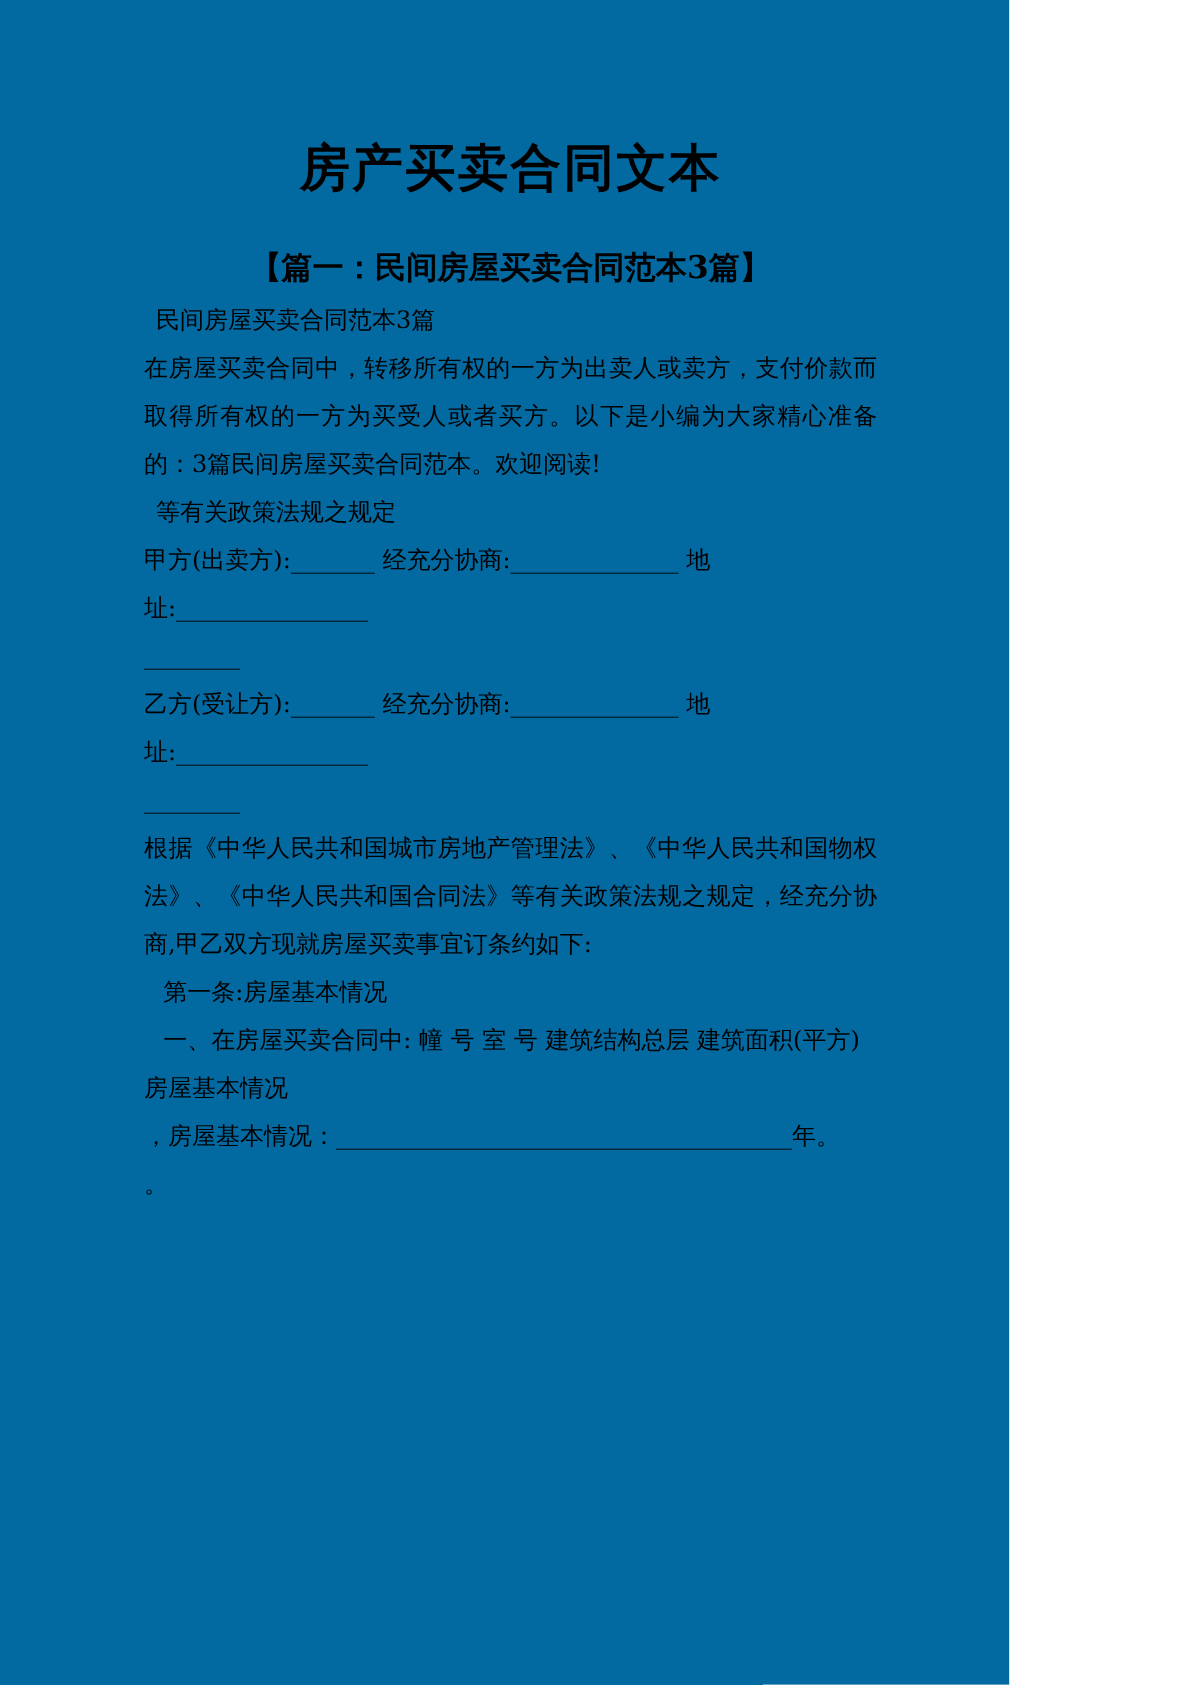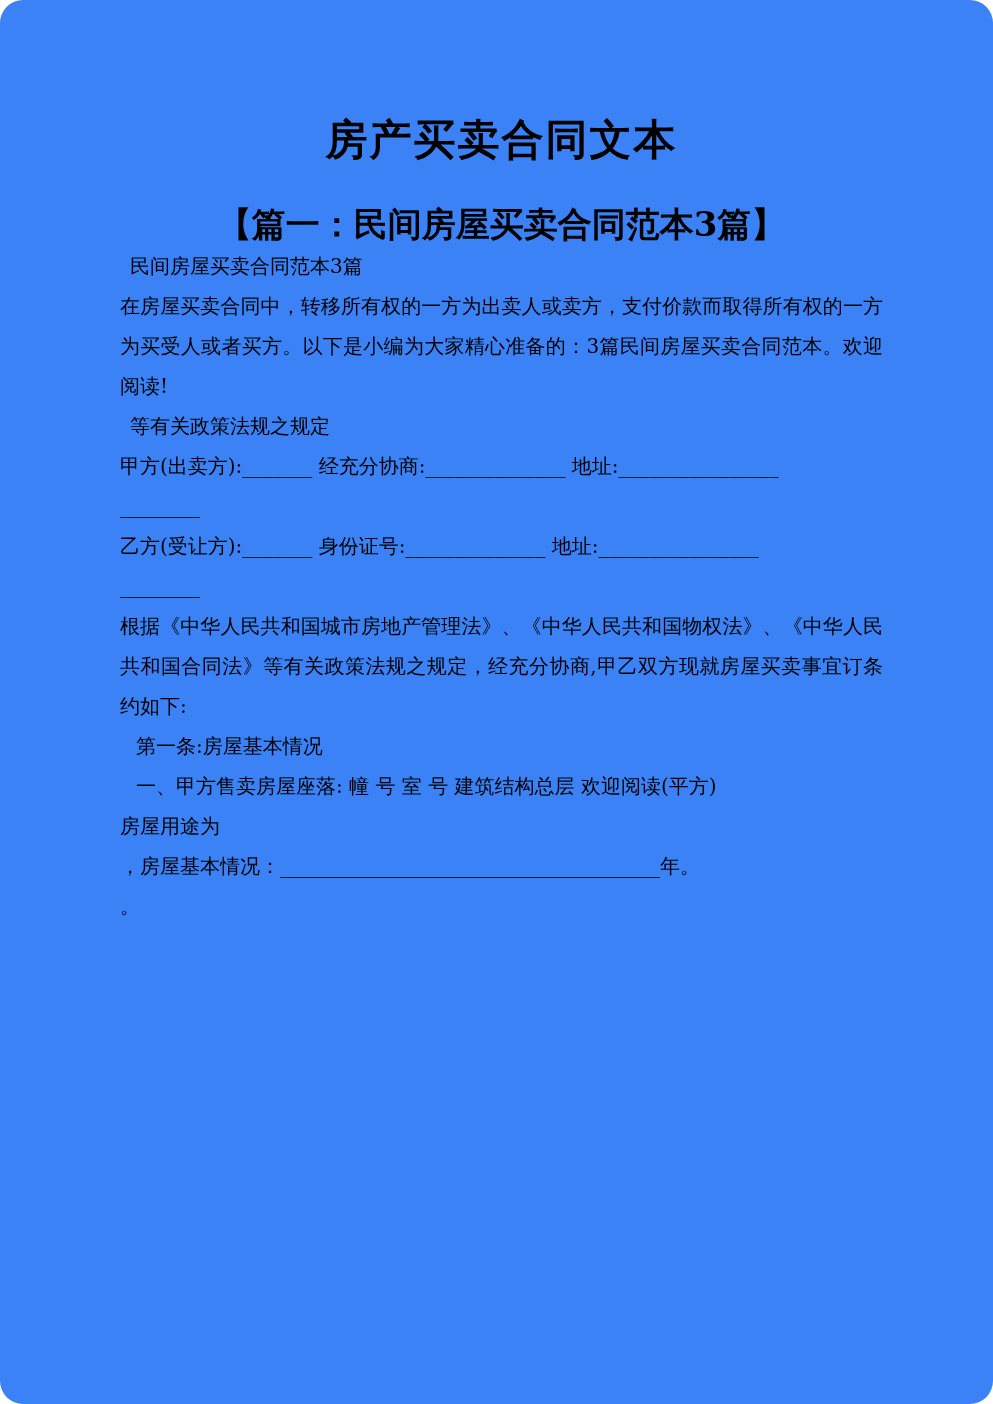--- a/index.html
+++ b/index.html
@@ -9,37 +9,36 @@
   }
   body {
     width: 993px;
     height: 1404px;
     overflow: hidden;
     font-family: "DejaVu Serif", "Liberation Serif", serif;
     color: #000000;
   }
   .page {
     box-sizing: border-box;
-    width: 993px;
+    width: 841px;
     height: 1404px;
     padding: 112px 110px 0 120px;
-    background: #3b82f6;
-    border-radius: 23px;
+    background: #0369a1;
   }
   .doc-title {
     margin: 0;
     font-size: 42px;
     font-weight: bold;
     line-height: 56px;
     text-align: center;
     letter-spacing: 2px;
   }
   .doc-subtitle {
     margin: 34px 0 0 0;
-    font-size: 34px;
+    font-size: 26px;
     font-weight: bold;
     line-height: 44px;
     text-align: center;
   }
   p.line {
     margin: 0;
     font-size: 20px;
     line-height: 40px;
     white-space: pre-wrap;
   }
@@ -70,30 +69,30 @@
   <p class="line indent-sm mt-sample-list">民间房屋买卖合同范本3篇</p>
 
   <p class="line justify mt-intro">在房屋买卖合同中，转移所有权的一方为出卖人或卖方，支付价款而取得所有权的一方为买受人或者买方。以下是小编为大家精心准备的：3篇民间房屋买卖合同范本。欢迎阅读!</p>
 
   <p class="line indent-sm mt-sample-one">等有关政策法规之规定</p>
 
   <p class="line party-line mt-party-a">甲方(出卖方):_______ 经充分协商:______________ 地址:________________</p>
 
   <p class="line party-line">________</p>
 
-  <p class="line party-line mt-party-b">乙方(受让方):_______ 身份证号:______________ 地址:________________</p>
+  <p class="line party-line mt-party-b">乙方(受让方):_______ 经充分协商:______________ 地址:________________</p>
 
   <p class="line party-line">________</p>
 
   <p class="line justify mt-legal">根据《中华人民共和国城市房地产管理法》、《中华人民共和国物权法》、《中华人民共和国合同法》等有关政策法规之规定，经充分协商,甲乙双方现就房屋买卖事宜订条约如下:</p>
 
   <p class="line indent-md mt-article-one">第一条:房屋基本情况</p>
 
-  <p class="line indent-md mt-clause-one">一、甲方售卖房屋座落: 幢 号 室 号 建筑结构总层 欢迎阅读(平方)</p>
+  <p class="line indent-md mt-clause-one">一、在房屋买卖合同中: 幢 号 室 号 建筑结构总层 建筑面积(平方)</p>
 
-  <p class="line">房屋用途为</p>
+  <p class="line">房屋基本情况</p>
 
   <p class="line">，房屋基本情况：______________________________________年。</p>
 
 
   <p class="line mt-terminator">。</p>
 
 </div>
 
 </body></html>

